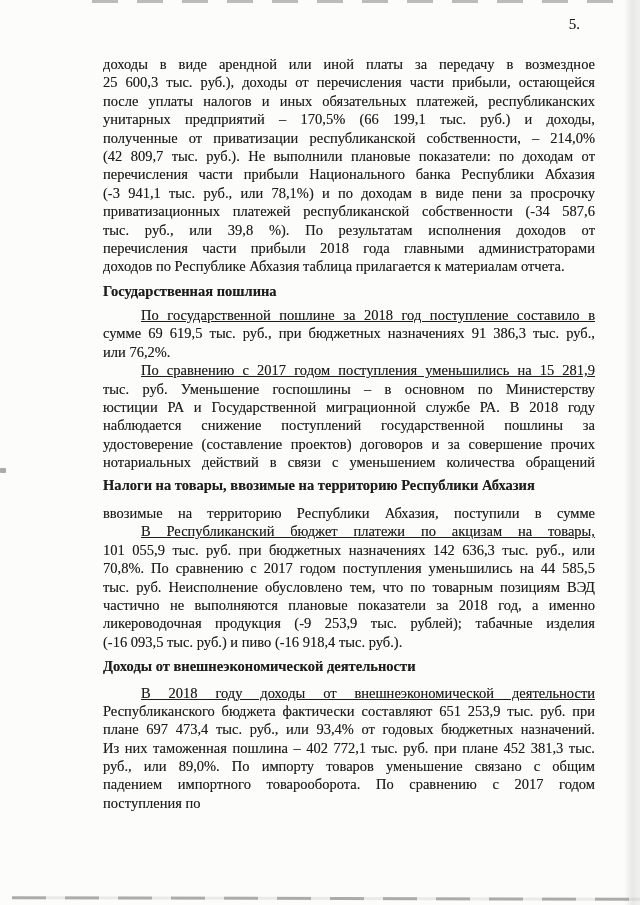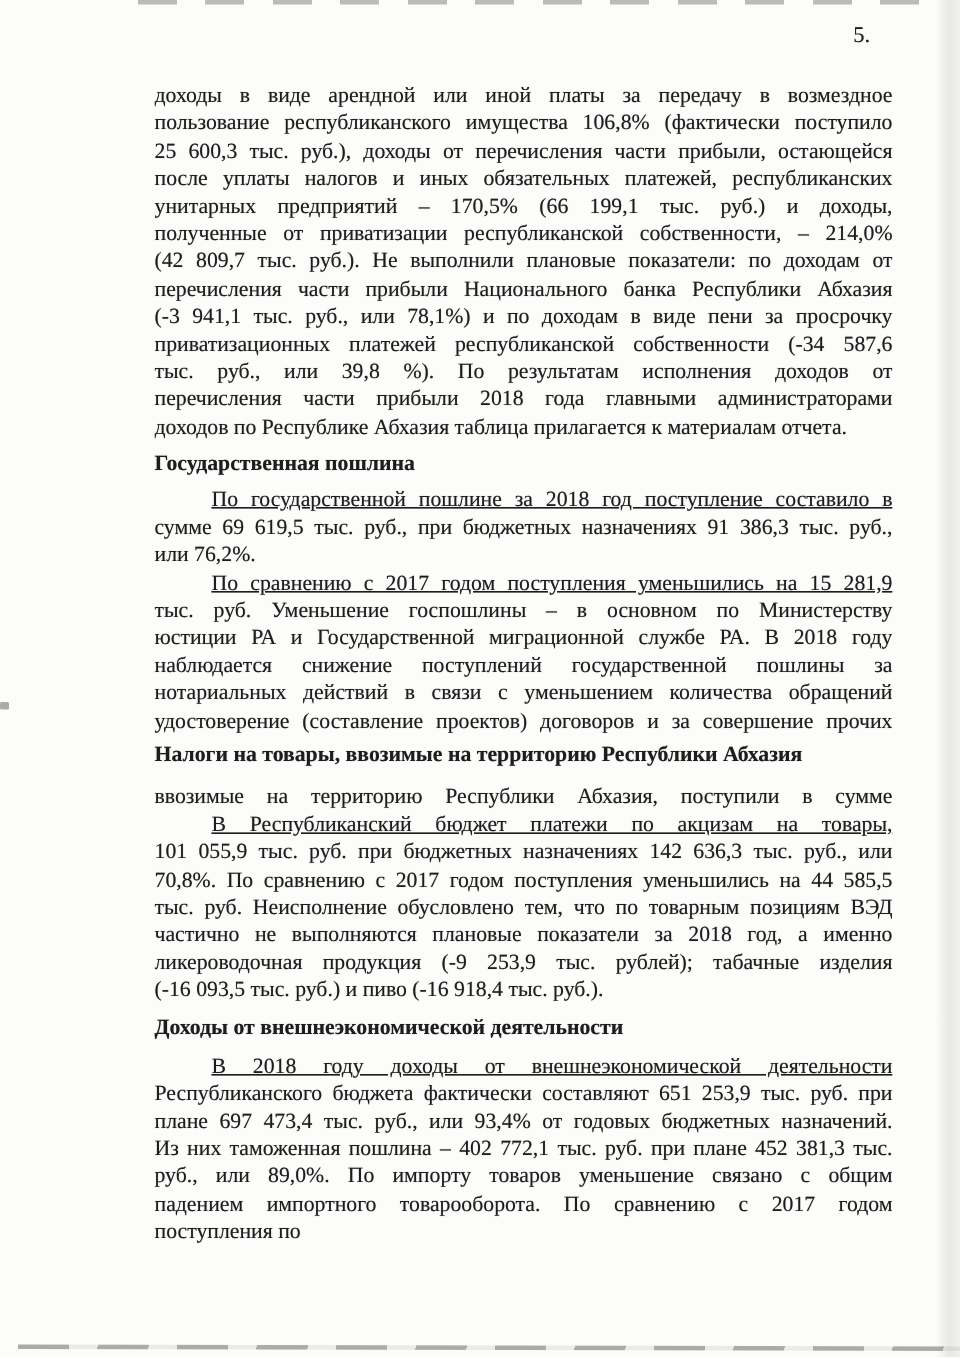--- a/index.html
+++ b/index.html
@@ -67,21 +67,20 @@
 <body>
 
 <div class="page">
   <div class="art-top"></div>
   <div class="art-right"></div>
   <div class="art-left"></div>
   <div class="page-number">5.</div>
   <div class="content" id="content">
       <div class="para">
         <div class="ln first">доходы в виде арендной или иной платы за передачу в возмездное</div>
-        <div class="ln">пользование республиканского имущества 106,8% (фактически поступило</div>
         <div class="ln">25 600,3 тыс. руб.), доходы от перечисления части прибыли, остающейся</div>
         <div class="ln">после уплаты налогов и иных обязательных платежей, республиканских</div>
         <div class="ln">унитарных предприятий – 170,5% (66 199,1 тыс. руб.) и доходы,</div>
         <div class="ln">полученные от приватизации республиканской собственности, – 214,0%</div>
         <div class="ln">(42 809,7 тыс. руб.).  Не выполнили плановые показатели: по доходам от</div>
         <div class="ln">перечисления части прибыли Национального банка Республики Абхазия</div>
         <div class="ln">(-3 941,1 тыс. руб., или 78,1%) и по доходам в виде пени за просрочку</div>
         <div class="ln">приватизационных платежей республиканской собственности (-34 587,6</div>
         <div class="ln">тыс. руб., или 39,8 %). По результатам исполнения доходов от</div>
         <div class="ln">перечисления части прибыли 2018 года главными администраторами</div>
@@ -91,22 +90,22 @@
       <div class="para indent">
         <div class="ln first">По государственной пошлине за 2018 год поступление составило в</div>
         <div class="ln">сумме 69 619,5 тыс. руб., при бюджетных назначениях 91 386,3 тыс. руб.,</div>
         <div class="ln last">или 76,2%.</div>
       </div>
       <div class="para indent">
         <div class="ln first">По сравнению с 2017 годом поступления уменьшились на 15 281,9</div>
         <div class="ln">тыс. руб. Уменьшение госпошлины – в основном по Министерству</div>
         <div class="ln">юстиции РА и Государственной миграционной службе РА. В 2018 году</div>
         <div class="ln">наблюдается снижение поступлений государственной пошлины за</div>
+        <div class="ln">удостоверение (составление проектов) договоров и за совершение прочих</div>
         <div class="ln">нотариальных действий в связи с уменьшением количества обращений</div>
-        <div class="ln">удостоверение (составление проектов) договоров и за совершение прочих</div>
       </div>
       <div class="heading">Налоги на товары, ввозимые на территорию Республики Абхазия</div>
       <div class="para indent">
         <div class="ln">ввозимые на территорию Республики Абхазия, поступили в сумме</div>
         <div class="ln first">В Республиканский бюджет платежи по акцизам на товары,</div>
         <div class="ln">101 055,9 тыс. руб. при бюджетных назначениях 142 636,3 тыс. руб., или</div>
         <div class="ln">70,8%. По сравнению с 2017 годом поступления уменьшились на 44 585,5</div>
         <div class="ln">тыс. руб. Неисполнение обусловлено тем, что по товарным позициям ВЭД</div>
         <div class="ln">частично не выполняются плановые показатели за 2018 год, а именно</div>
         <div class="ln">ликероводочная продукция (-9 253,9 тыс. рублей); табачные изделия</div>

